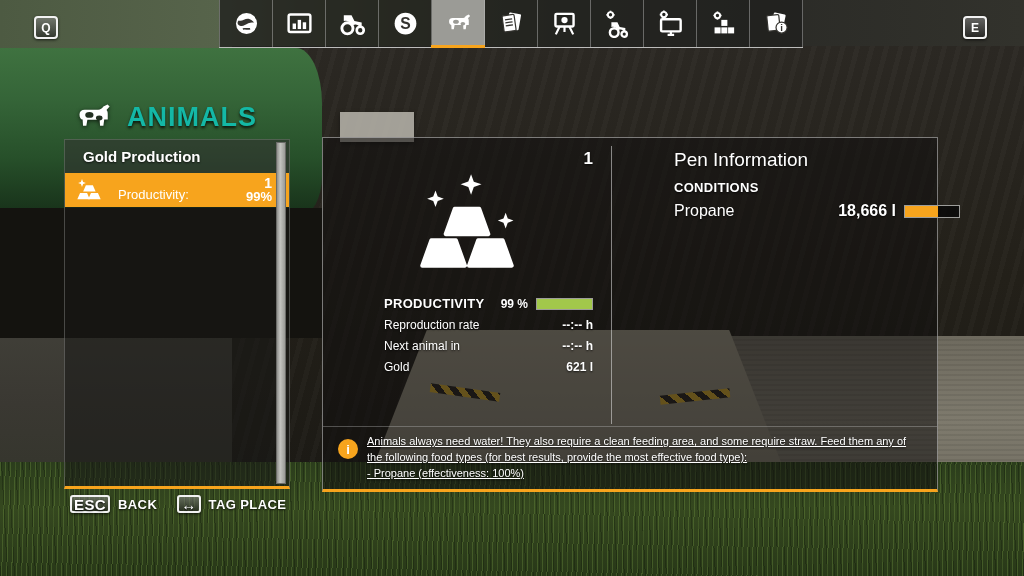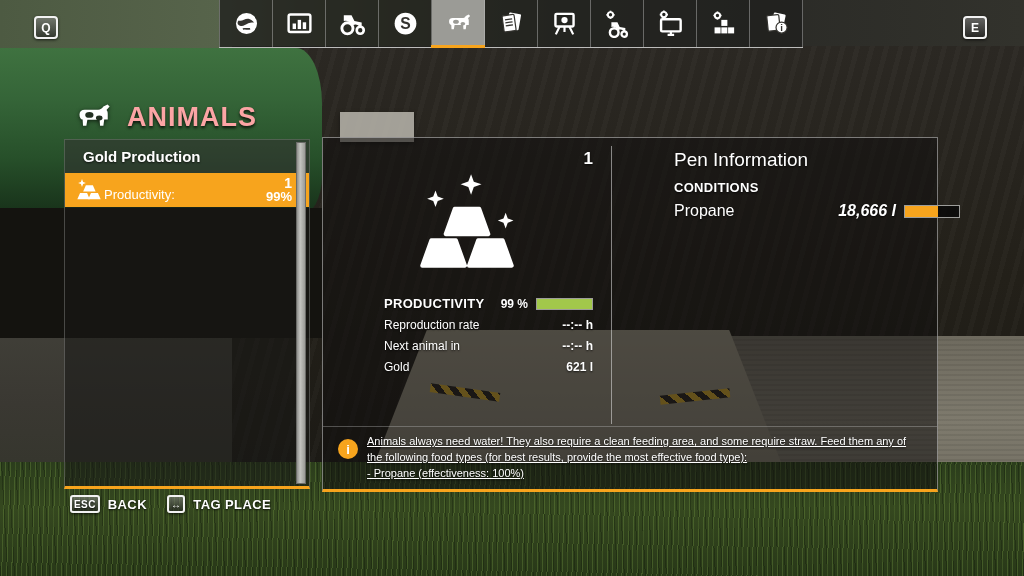--- a/index.html
+++ b/index.html
@@ -46,33 +46,33 @@
   .keycap.lg{position:absolute;top:16px;height:23px;min-width:24px;font-size:12px;border-radius:4px;}
   .keycap.q{left:34px;} .keycap.e{left:963px;}
   .tabbar{position:absolute;left:219px;top:0;width:584px;height:47px;display:flex;
       background:rgba(32,32,30,.8);border-bottom:1px solid rgba(215,215,215,.85);box-sizing:content-box;}
   .tab{flex:1;display:flex;align-items:center;justify-content:center;position:relative;
       border-right:1px solid rgba(190,190,190,.45);}
   .tab:first-child{border-left:1px solid rgba(190,190,190,.45);}
   .tab.selected{background:#9b9b96;}
   .tab.selected::after{content:"";position:absolute;left:-1px;right:-1px;bottom:-1px;height:3px;background:#f7a41d;}
   .tab svg{width:29px;height:29px;}
-  .page-header{position:absolute;left:72px;top:102px;display:flex;align-items:center;gap:13px;color:#fca5a5;}
+  .page-header{position:absolute;left:72px;top:102px;display:flex;align-items:center;gap:13px;color:#14b8a6;}
   .page-header svg{width:42px;height:27px;filter:drop-shadow(0 1px 2px rgba(0,0,0,.7));}
   .page-title{font-size:27px;font-weight:bold;letter-spacing:1px;text-shadow:0 2px 3px rgba(0,0,0,.8);}
   
-  .sidebar{position:absolute;left:64px;top:139px;width:246px;height:350px;box-sizing:border-box;
+  .sidebar{position:absolute;left:64px;top:139px;width:226px;height:350px;box-sizing:border-box;
       background:rgba(24,24,22,.55);border:1px solid rgba(255,255,255,.22);
       border-bottom:3px solid #f7a41d;}
   .sidebar-header{height:33px;line-height:33px;padding-left:18px;color:#fff;font-weight:bold;
       font-size:15px;background:rgba(255,255,255,.07);text-shadow:0 1px 2px rgba(0,0,0,.7);}
   .list-item{position:relative;height:34px;}
   .list-item.selected{background:#f7a41d;color:#fff;}
   .list-item svg{position:absolute;left:10px;top:5px;width:28px;height:24px;}
-  .li-label{position:absolute;left:39px;bottom:5px;font-size:13px;margin-top:28px;}
+  .li-label{position:absolute;left:53px;bottom:5px;font-size:13px;margin-top:28px;}
   .li-count{position:absolute;right:17px;top:2px;font-weight:bold;font-size:14px;}
   .li-value{position:absolute;right:17px;bottom:3px;font-weight:bold;font-size:13px;margin-top:14px;}
   .sidebar-scrollbar{position:absolute;top:2px;bottom:2px;right:3px;width:10px;background:rgba(0,0,0,.35);}
   .sidebar-scrollbar .thumb{position:absolute;inset:0;border:1px solid #6b6b68;
       background:linear-gradient(90deg,#8f8f8c,#c4c4c0 40%,#9a9a96);}
   
   .main-panel{position:absolute;left:322px;top:137px;width:616px;height:355px;box-sizing:border-box;
       color:#fff;background:rgba(16,15,14,.55);border:1px solid rgba(205,205,205,.55);
       border-bottom:3px solid #f7a41d;}
   .animal-count{position:absolute;top:11px;left:0;width:270px;text-align:right;
@@ -89,32 +89,32 @@
   .meter{width:57px;height:12px;border:1px solid #9d9d9a;background:rgba(8,8,8,.8);box-sizing:border-box;}
   .meter .fill{height:100%;}
   .fill-green{background:#a2c84b;}
   .fill-orange{background:#f7a41d;}
   .col-right{position:absolute;left:315px;top:8px;width:286px;text-shadow:0 1px 2px rgba(0,0,0,.7);margin-left:36px;}
   .pen-title{font-size:19px;margin-top:3px;}
   .pen-sub{font-size:13px;font-weight:bold;margin-top:9px;letter-spacing:.3px;}
   .food-label{margin-top:82px;font-size:13px;font-weight:bold;letter-spacing:.3px;}
   .food-row{margin-top:7px;display:flex;align-items:center;font-size:16px;}
   .food-row .spacer{flex:1;}
-  .food-val{font-weight:bold;margin-right:8px;font-style:italic;}
+  .food-val{font-weight:bold;margin-right:8px;}
   .food-row .meter{width:56px;height:13px;}
   .info-strip{position:absolute;left:15px;top:296px;display:flex;gap:9px;}
   .info-icon{width:20px;height:20px;border-radius:50%;background:#f7a41d;color:#fff;flex:none;
       font-weight:bold;font-size:13px;display:flex;align-items:center;justify-content:center;margin-top:5px;}
   .info-text{width:540px;font-size:11px;line-height:1.45;white-space:pre-line;
       text-shadow:0 1px 2px rgba(0,0,0,.75);text-decoration:underline;}
   
   .footer{position:absolute;left:70px;top:495px;display:flex;gap:20px;align-items:center;color:#fff;}
   .hint{display:flex;align-items:center;gap:8px;font-weight:bold;font-size:13px;letter-spacing:.4px;
       text-shadow:0 1px 2px rgba(0,0,0,.85);}
-  .hint .keycap{height:18px;min-width:18px;font-size:10px;padding:0 2px;}
+  .hint .keycap{height:18px;min-width:18px;font-size:15px;padding:0 2px;}
 </style>
 </head>
 <body>
 
 <div class="scene">
   <div class="bg-base"></div>
   <div class="bg-top-trees"></div>
   <div class="bg-barn"></div>
   <div class="bg-tanker"></div>
   <div class="bg-tanker-dark"></div>

